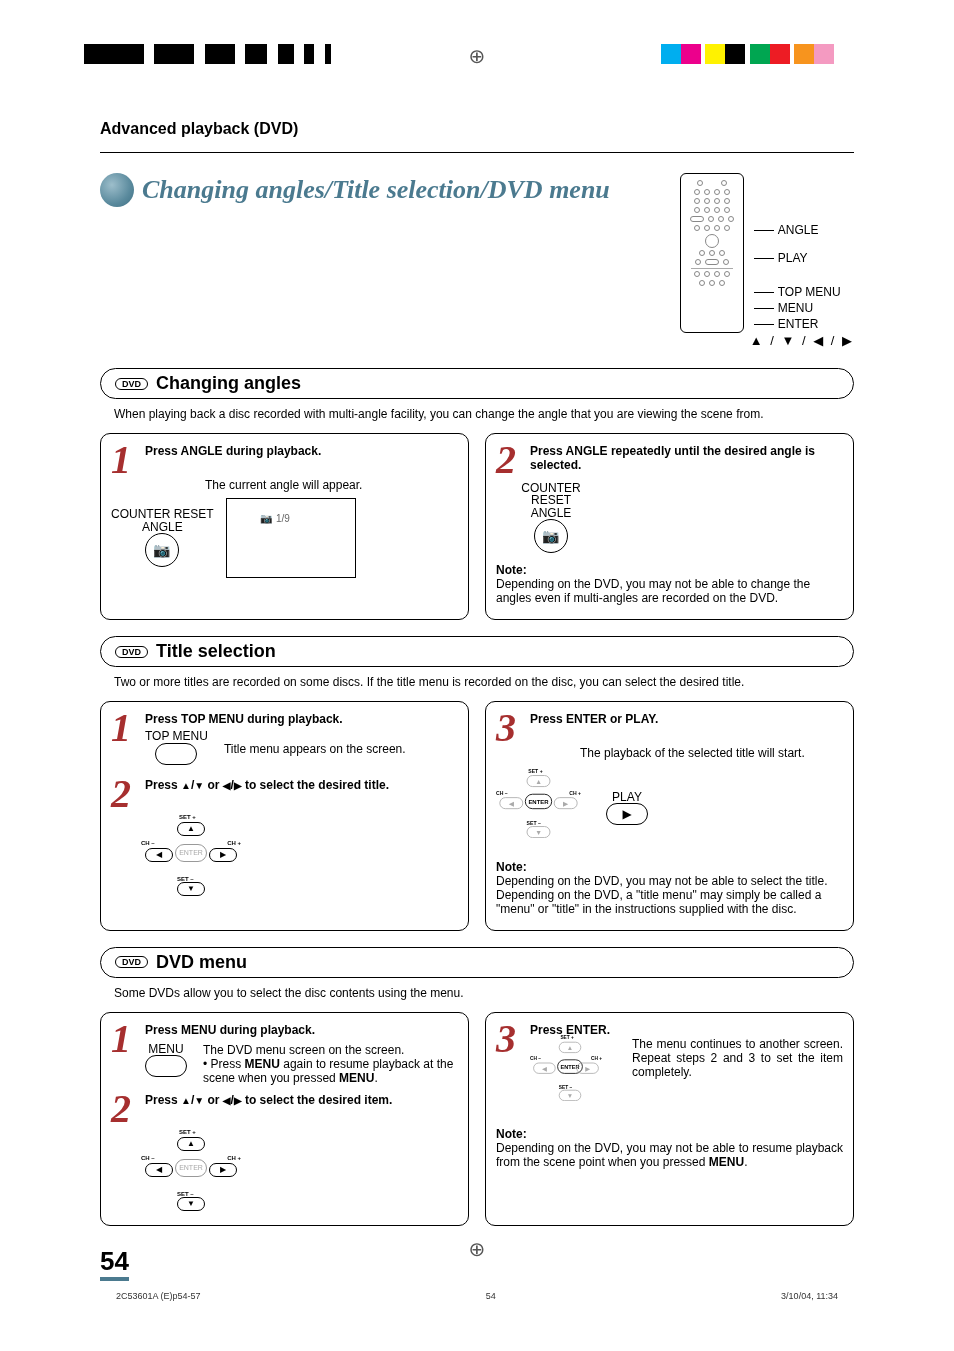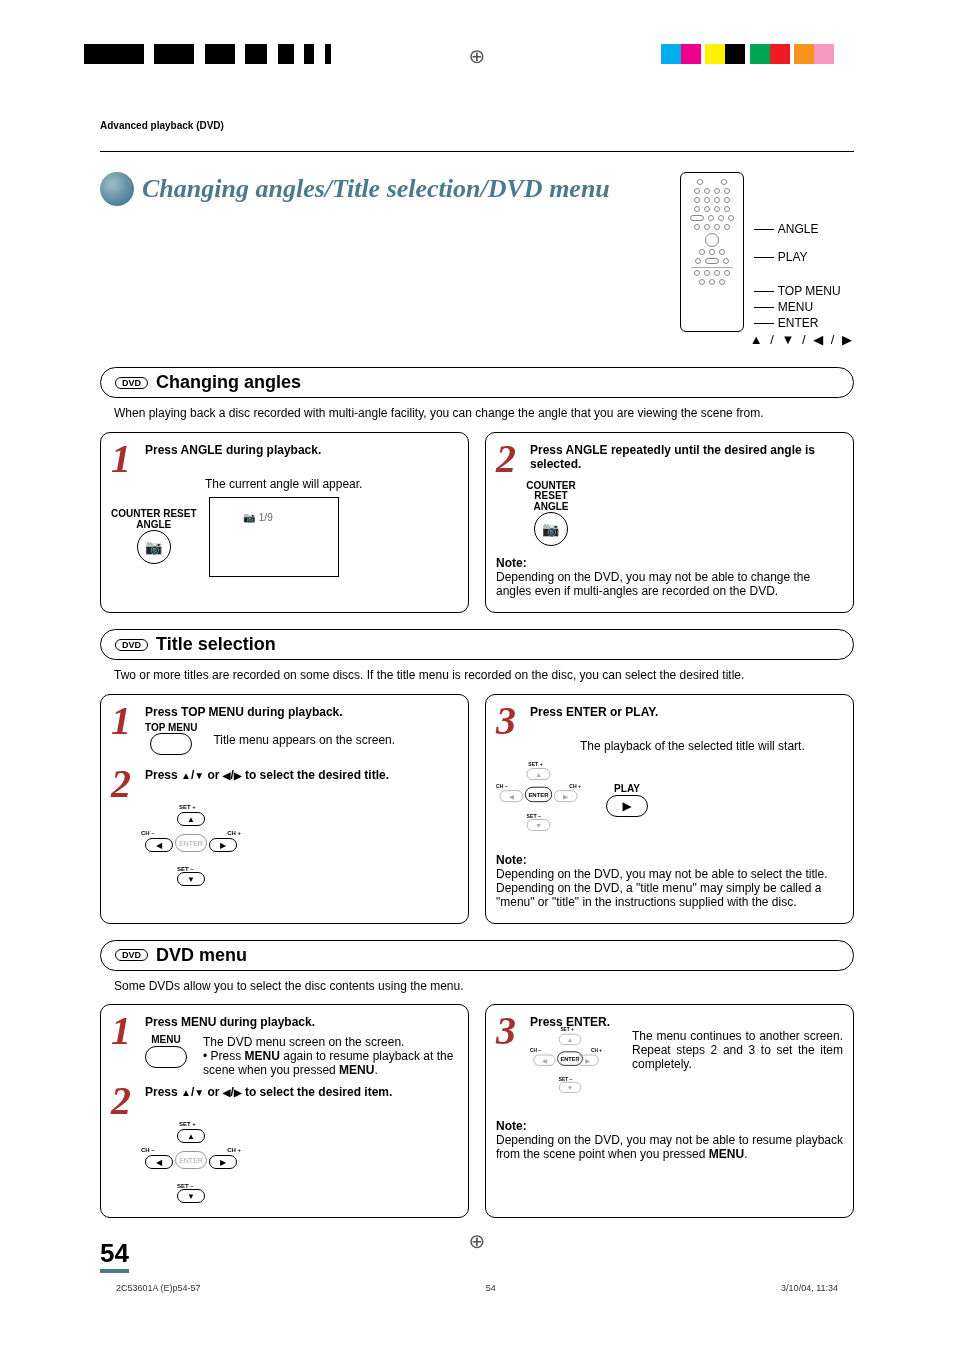--- a/index.html
+++ b/index.html
@@ -15,24 +15,24 @@
   .gap { display:inline-block; height:20px; }
   .color-strip { position:absolute; top:44px; right:120px; }
   .color-strip span { display:inline-block; width:20px; height:20px; }
   .registration { position:absolute; top:44px; left:50%; transform:translateX(-50%); font-size:20px; color:#555; }
   .registration.bottom { top:auto; bottom:80px; }
 
   .page-content {
     padding: 80px 100px 40px 100px;
   }
   .section-header-top {
-    font-size: 10px;
+    font-size: 16px;
     font-weight: bold;
     border-bottom: 1px solid #000;
-    padding-bottom: 20px;
+    padding-bottom: 14px;
     margin-bottom: 20px;
   }
   .main-title-row { display:flex; align-items:flex-start; gap:20px; margin-bottom:20px; }
   .main-title {
     font-family: "Times New Roman", serif;
     font-style: italic;
     font-weight: bold;
     font-size: 26px;
     color: #4b7a8f;
     display:flex; align-items:center; gap:8px;
@@ -73,21 +73,21 @@
     font-family: "Times New Roman", serif;
     font-weight:bold; font-style:italic;
     font-size:40px; line-height:0.8;
     color:#a62f2f;
     width:28px; flex-shrink:0;
   }
   .step-body { flex:1; }
   .step-body .bold { font-weight:bold; }
   .step-body p { margin-top:20px; }
   .indent { margin-left:60px; }
-  .small-label { font-size:10px; font-weight:bold; text-align:center; line-height:1.05; }
+  .small-label { font-size:12px; font-weight:normal; text-align:center; line-height:1.05; }
   .btn-oval {
     border:1.5px solid #000; border-radius:14px;
     width:42px; height:22px; display:inline-flex;
     align-items:center; justify-content:center;
     font-size:12px;
   }
   .btn-round {
     border:1.5px solid #000; border-radius:50%;
     width:34px; height:34px; display:inline-flex;
     align-items:center; justify-content:center;

